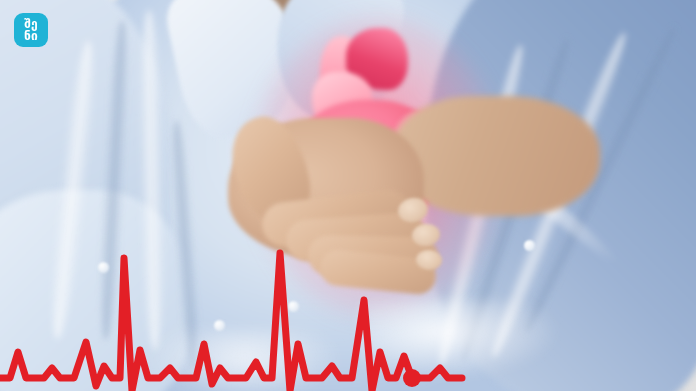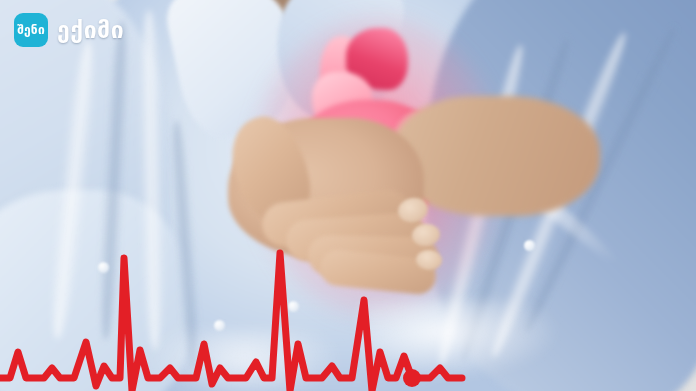--- a/index.html
+++ b/index.html
@@ -311,21 +311,21 @@
     top: 13px;
     display: flex;
     align-items: center;
     gap: 9px;
   }
   .logo-badge {
     width: 34px;
     height: 34px;
     border-radius: 9px;
     display: flex;
-    flex-direction: row;
+    flex-direction: column;
     align-items: center;
     justify-content: center;
     line-height: 1;
     color: #ffffff;
     font-weight: 700;
     letter-spacing: .2px;
   }
   .logo-badge span {
     font-size: 12px;
     display: block;
@@ -397,16 +397,15 @@
   <svg class="ecg" viewBox="0 0 696 391">
     <path id="ecg-path" fill="none" stroke-linecap="round" stroke-linejoin="round" d="M -8,378 L 10,378 L 18,352 L 26,378 L 44,378 L 52,368 L 60,378 L 74,378 L 86,342 L 96,386 L 104,366 L 112,378 L 120,378 L 124,258 L 132,391 L 140,350 L 148,378 L 160,378 L 170,368 L 178,378 L 196,378 L 204,344 L 212,384 L 220,368 L 228,378 L 246,378 L 256,362 L 264,378 L 272,378 L 280,253 L 290,391 L 298,344 L 306,378 L 322,378 L 332,366 L 340,378 L 352,378 L 364,300 L 372,391 L 380,352 L 388,378 L 396,378 L 404,356 L 412,378 L 430,378 L 440,368 L 448,378 L 462,378" stroke="#e31f26" stroke-width="7"></path>
     <circle id="ecg-endpoint" cx="412" cy="378" r="9" fill="#e31f26"></circle>
   </svg>
 
   <div class="logo">
     <div class="logo-badge" id="logo-badge" style="background: rgb(31, 179, 214);">
       <span>შე</span>
       <span>ნი</span>
     </div>
-    <div class="logo-word">ექიმი</div>
   </div>
 
 </div>
 
 </body></html>

